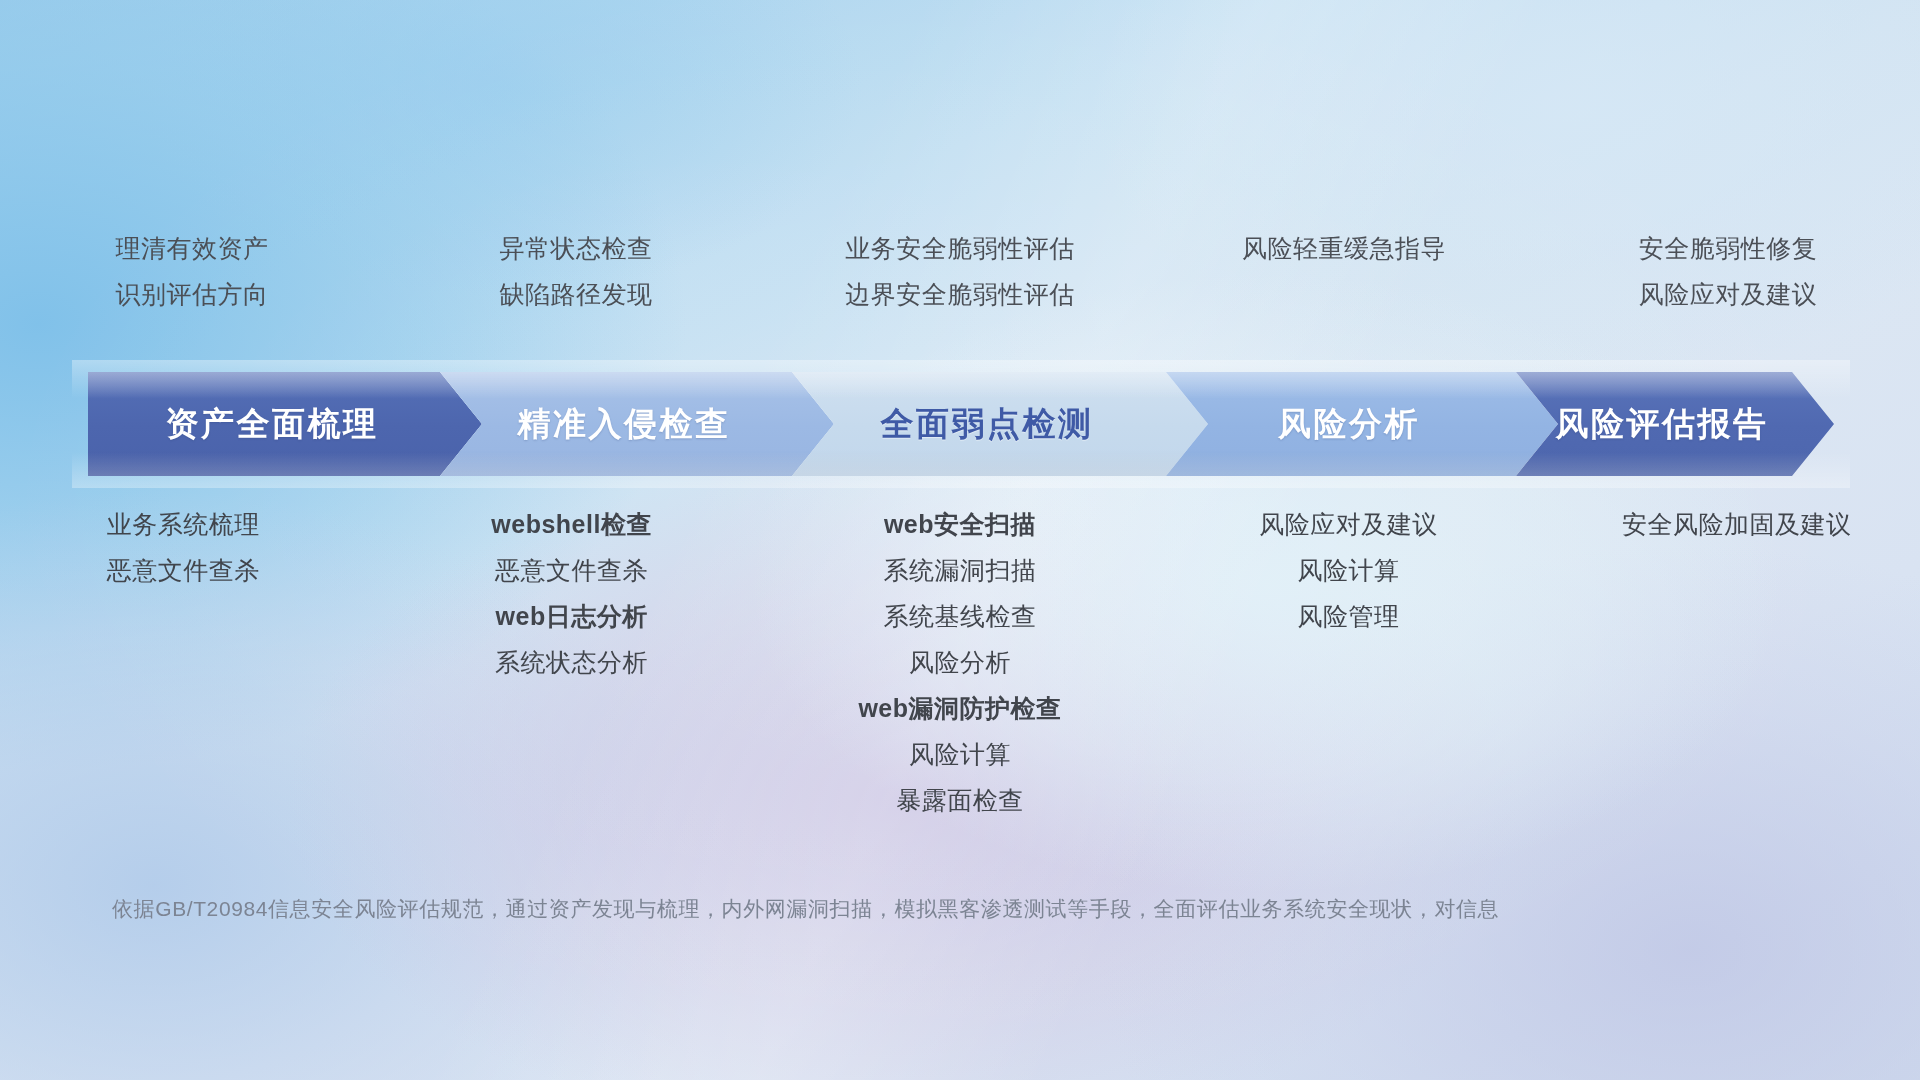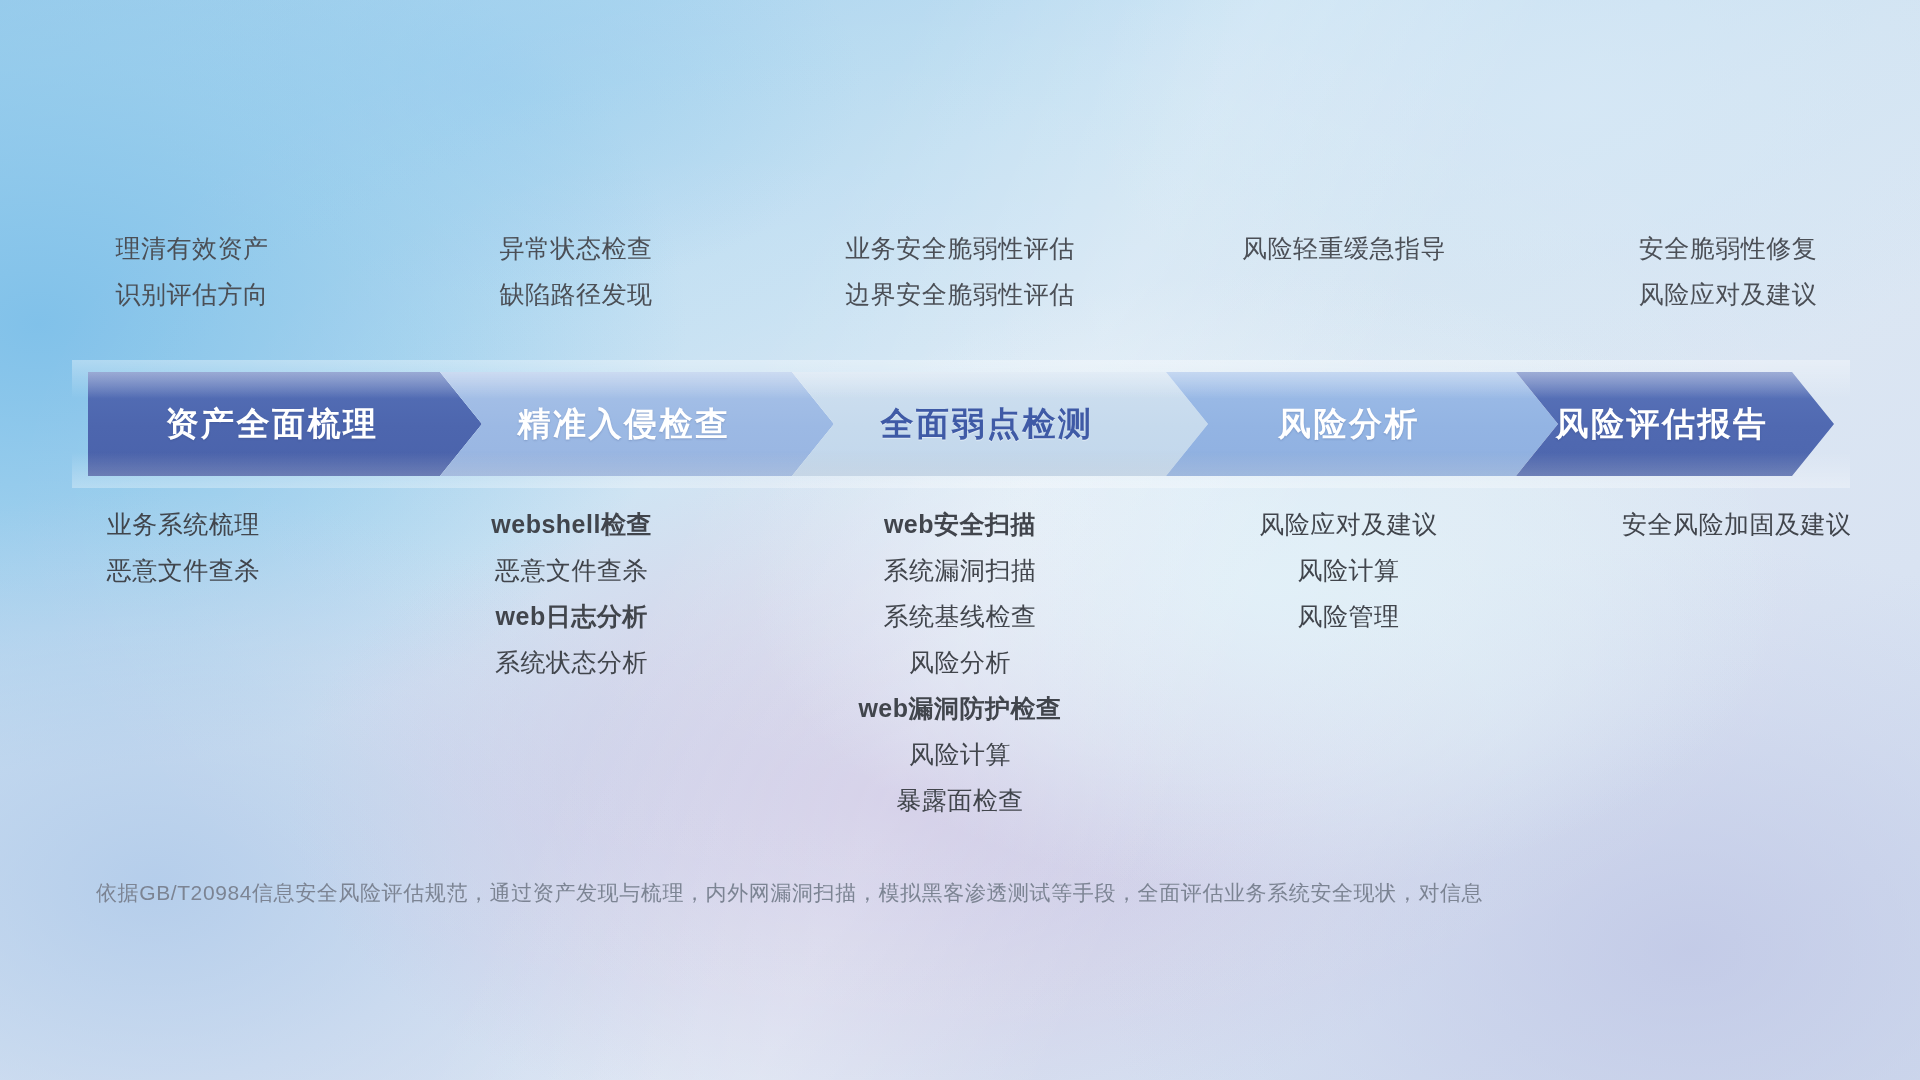--- a/index.html
+++ b/index.html
@@ -144,21 +144,21 @@
   }
   .item.emph{ font-weight:bold; }
   .item .zh{ font-weight:bold; }
 
   
   #footer{
     position:absolute; left:96px; top:876px; width:1560px;
     font-size:21px; line-height:1.62; color:#7c8493;
     letter-spacing:.6px;
   }
-  #footer p{ margin:0; }
+  #footer p{ margin:16px; }
 </style>
 </head>
 <body>
 
 <div id="stage">
 
   <div class="bg-layer bg-base"></div>
   <div class="bg-layer bg-b1"></div>
   <div class="bg-layer bg-b7"></div>
   <div class="bg-layer bg-b6"></div>

